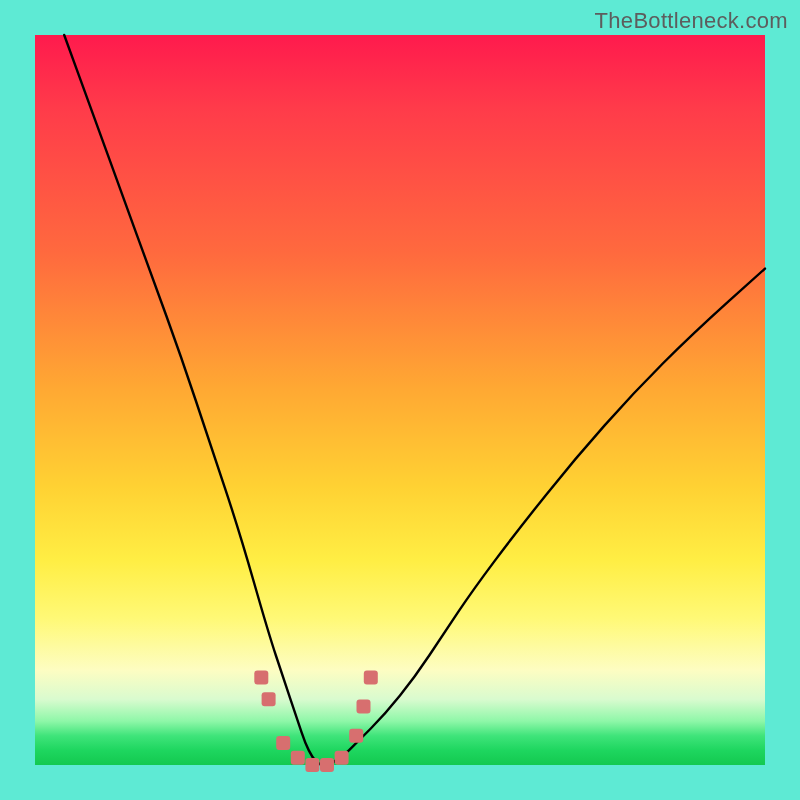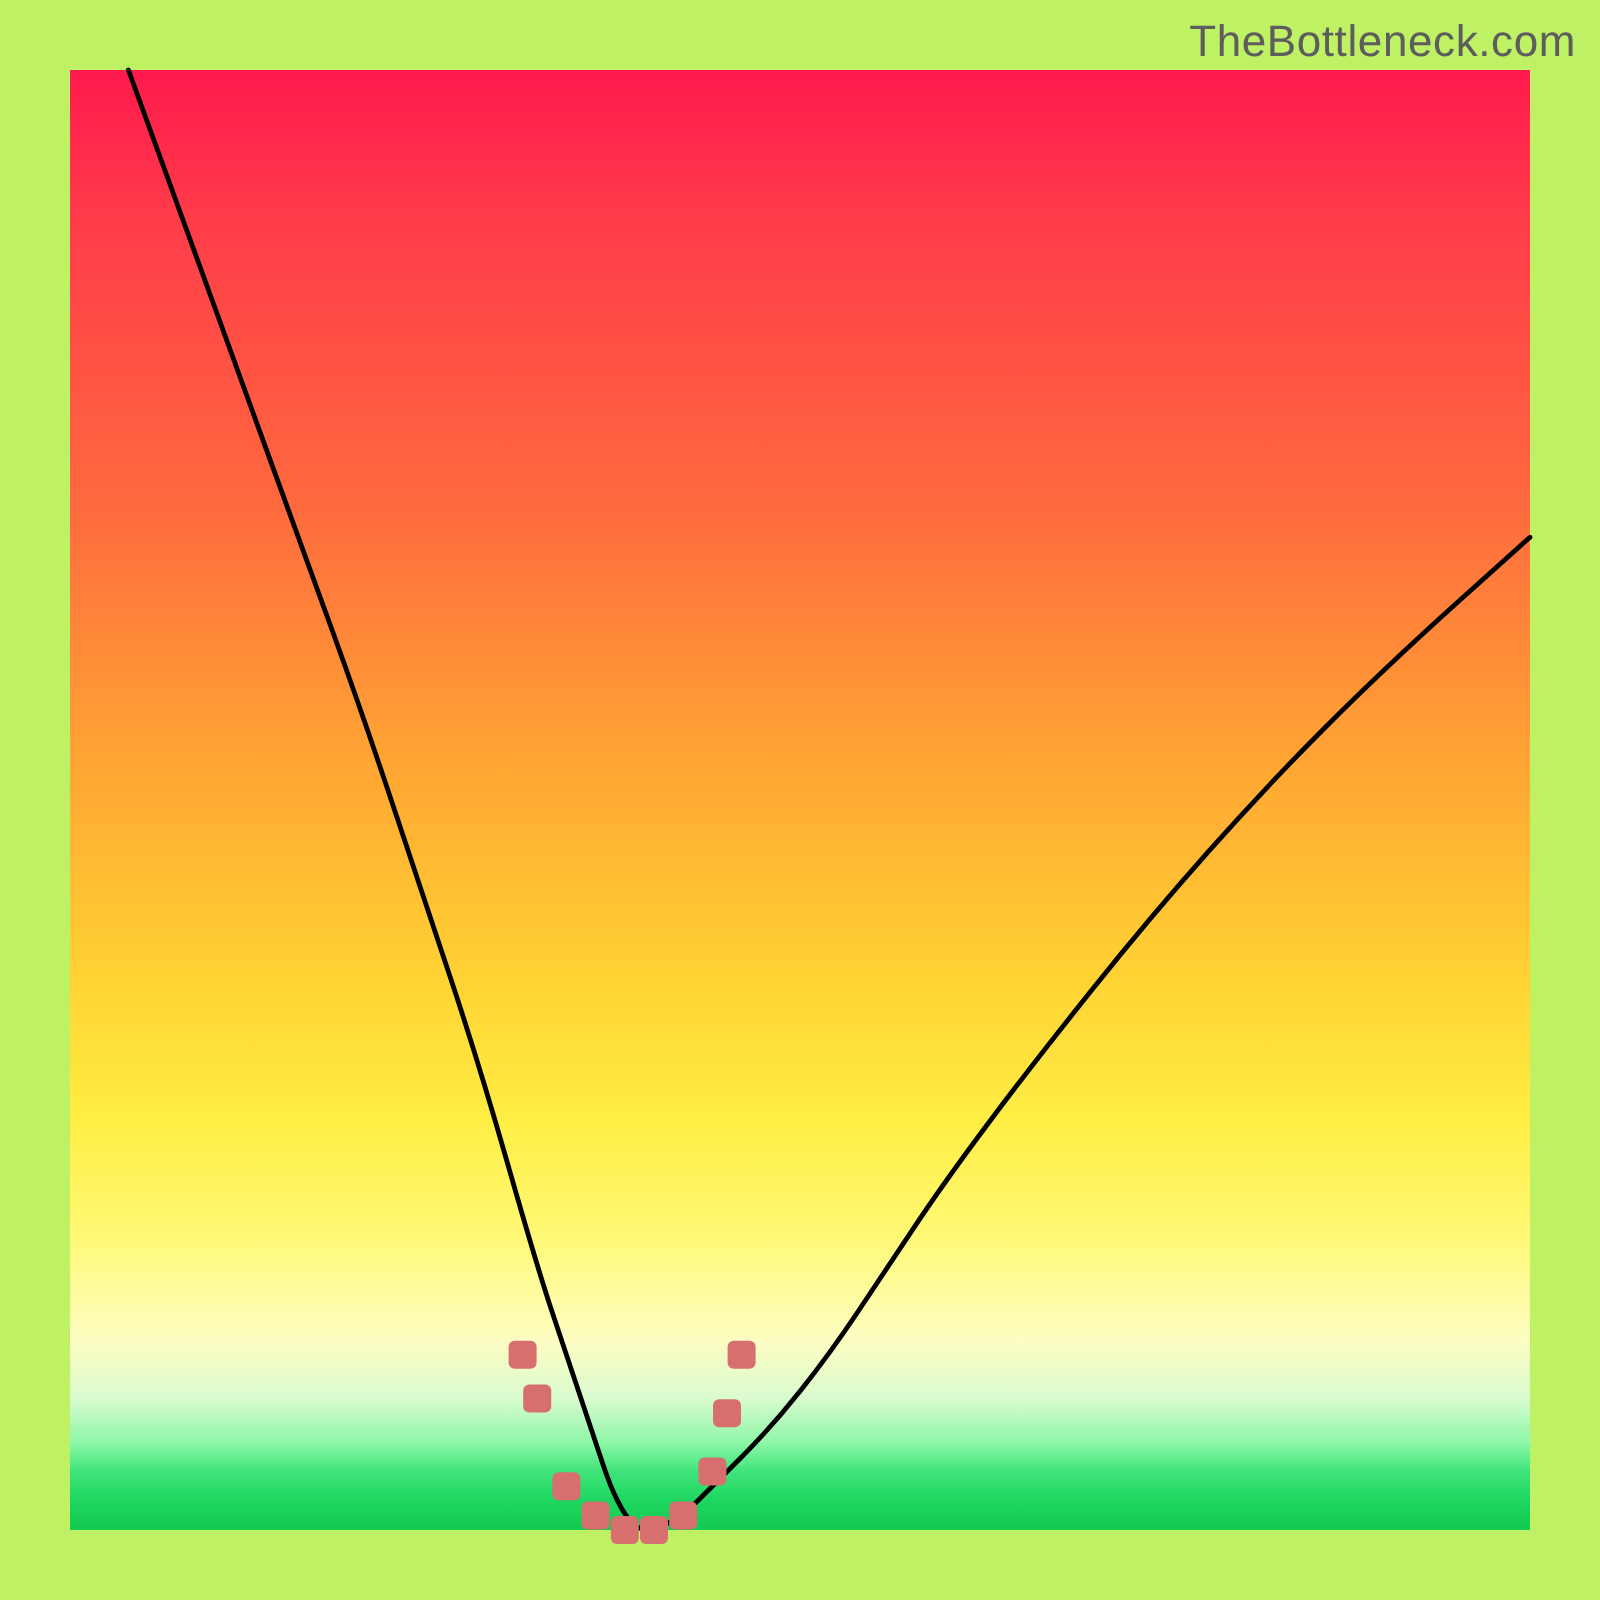--- a/index.html
+++ b/index.html
@@ -10,21 +10,21 @@
     background: #000;
     font-family: Arial, Helvetica, sans-serif;
     overflow: hidden;
   }
   .frame {
     position: absolute;
     left: 0;
     top: 0;
     width: 800px;
     height: 800px;
-    background: #bef264;
+    background: #5eead4;
   }
   .plot {
     position: absolute;
     left: 35px;
     top: 35px;
     width: 730px;
     height: 730px;
     
     background: linear-gradient(to bottom,
       #ff1a4d 0%,

